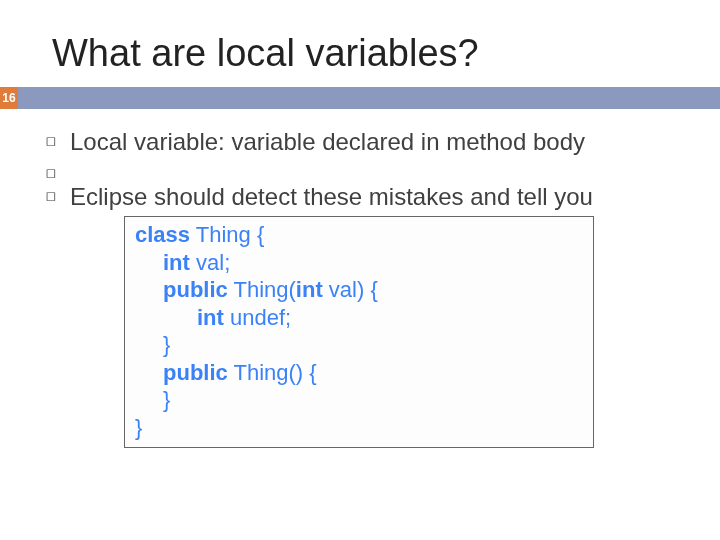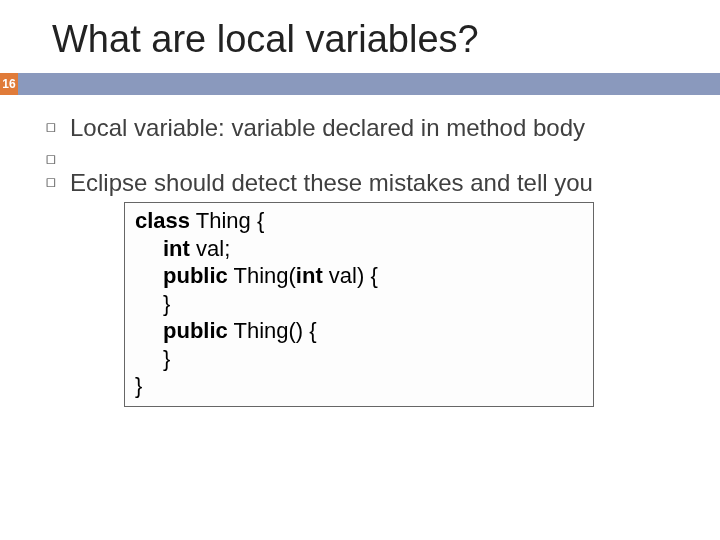--- a/index.html
+++ b/index.html
@@ -7,21 +7,21 @@
     width: 720px;
     height: 540px;
     background: #fff;
     font-family: Arial, Helvetica, sans-serif;
     position: relative;
     overflow: hidden;
   }
   .title {
     font-size: 38px;
     color: #222;
-    padding: 18px 0 12px 52px;
+    padding: 32px 0 12px 52px;
     font-weight: 400;
   }
   .divider-row {
     display: flex;
     align-items: stretch;
     height: 22px;
   }
   .page-num {
     background: #e07b39;
     color: #fff;
@@ -60,21 +60,21 @@
   }
   .code-box {
     margin: 4px 0 0 82px;
     width: 470px;
     border: 1px solid #666;
     background: #fdfdfd;
     padding: 4px 10px 6px 10px;
     font-family: "Comic Sans MS", "Comic Sans", cursive, sans-serif;
     font-size: 22px;
     line-height: 1.25;
-    color: #000000;
+    color: #3b82f6;
   }
   .kw { font-weight: bold; }
   .ind1 { padding-left: 28px; }
   .ind2 { padding-left: 62px; }
 </style>
 </head>
 <body>
 
 <div class="title">What are local variables?</div>
 
@@ -96,19 +96,20 @@
 
   <div class="bullet-row">
     <div class="bullet-marker">◻</div>
     <div class="bullet-text">Eclipse should detect these mistakes and tell you</div>
   </div>
 
   <div class="code-box">
     <div><span class="kw">class</span><span> Thing {</span></div>
     <div class="ind1"><span class="kw">int</span><span> val;</span></div>
     <div class="ind1"><span class="kw">public</span><span> Thing(</span><span class="kw">int</span><span> val) {</span></div>
+    <div class="ind2"><span class="kw">int</span><span> undef;</span></div>
     <div class="ind1"><span>}</span></div>
     <div class="ind1"><span class="kw">public</span><span> Thing() {</span></div>
     <div class="ind1"><span>}</span></div>
     <div><span>}</span></div>
   </div>
 
 </div>
 
 </body></html>

